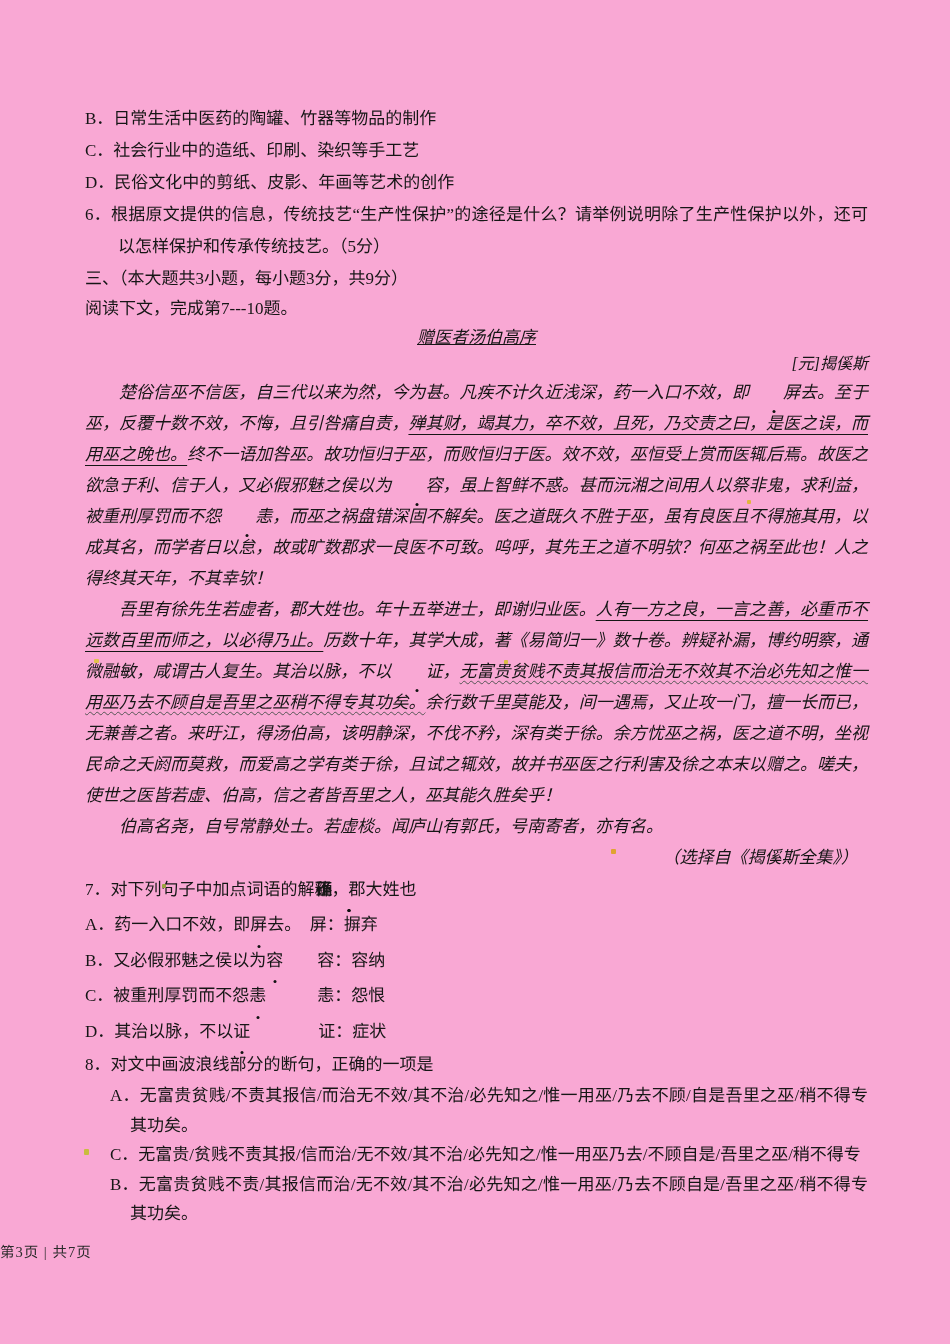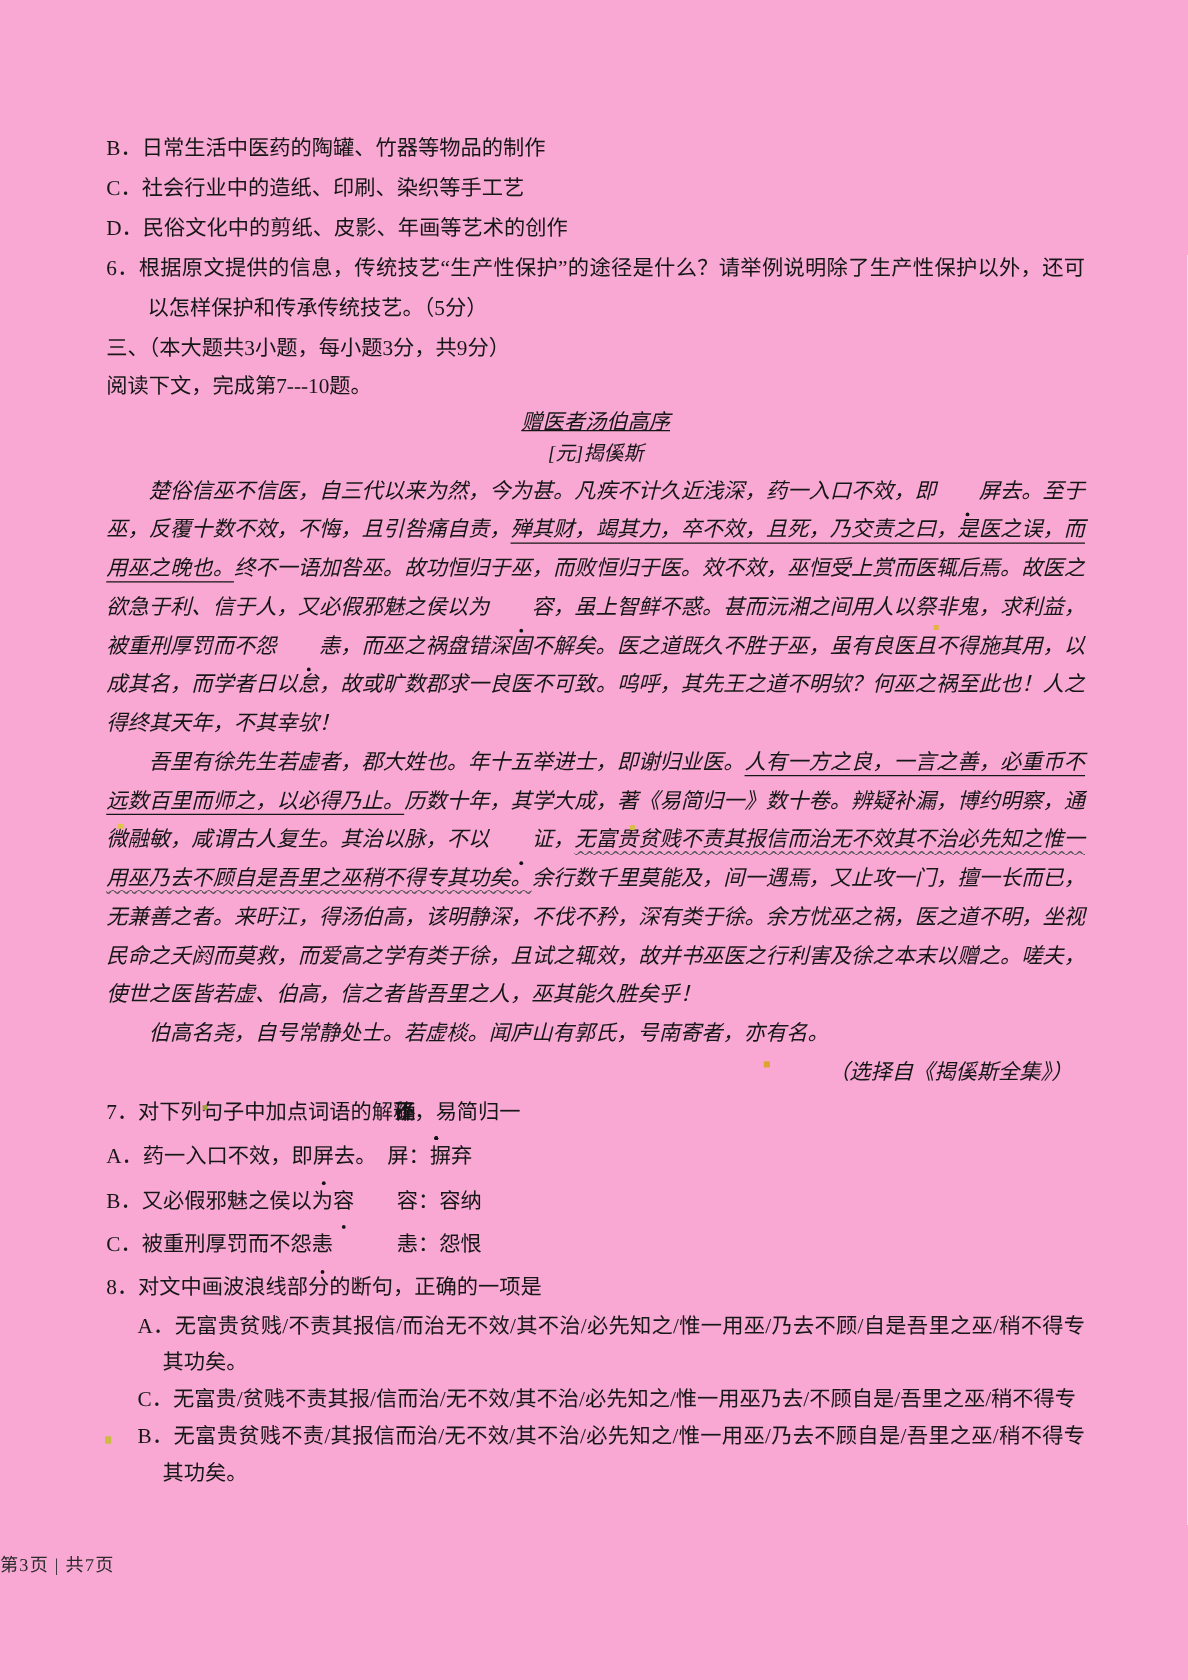--- a/index.html
+++ b/index.html
@@ -16,21 +16,21 @@
     font-size:17px;text-align:justify;
   }
   .content div,.content p{margin:0;}
   .row{line-height:32px;}
   .opt5{margin-left:33px;}
   .q-hang{padding-left:33px;text-indent:-33px;line-height:32px;}
   .section-line{line-height:31px;}
   .intro{margin-left:33px;line-height:30px;}
   .passage{font-style:italic;}
   .passage-title{text-align:center;line-height:27px;font-size:17px;text-indent:0;text-decoration:underline;}
-  .passage-author{text-align:center;line-height:26px;font-size:16px;text-indent:0;}
+  .passage-author{text-align:right;line-height:26px;font-size:16px;text-indent:0;}
   .passage p{line-height:31px;text-indent:2em;}
   .attribution{text-align:right;line-height:31px;padding-right:10px;}
   .q7-stem{padding-left:33px;text-indent:-33px;line-height:34px;margin-top:2px;}
   .q7-opt{margin-left:33px;line-height:35.5px;}
   .q8-stem{padding-left:33px;text-indent:-33px;line-height:32px;margin-top:2px;}
   .q8-opt{padding-left:45px;text-indent:-20px;line-height:29.5px;margin-top:2px;}
   .seg-u{text-decoration:underline;text-decoration-thickness:1px;text-underline-offset:5px;}
   .seg-w{text-decoration:underline;text-decoration-style:wavy;text-decoration-thickness:1px;text-underline-offset:3px;text-decoration-color:#555;}
   .em-dot{position:relative;display:inline-block;}
   .em-dot::after{
@@ -61,24 +61,25 @@
 
     <div class="passage">
       <div class="passage-title">赠医者汤伯高序</div>
       <div class="passage-author">[元]揭傒斯</div>
       <p><span>楚俗信巫不信医，自三代以来为然，今为甚。凡疾不计久近浅深，药一入口不效，即</span><span class="em-dot">屏</span><span>去。至于巫，反覆十数不效，不悔，且引咎痛自责，</span><span class="seg-u">殚其财，竭其力，卒不效，且死，乃交责之曰，是医之误，而用巫之晚也。</span><span>终不一语加咎巫。故功恒归于巫，而败恒归于医。效不效，巫恒受上赏而医辄后焉。故医之欲急于利、信于人，又必假邪魅之侯以为</span><span class="em-dot">容</span><span>，虽上智鲜不惑。甚而沅湘之间用人以祭非鬼，求利益，被重刑厚罚而不怨</span><span class="em-dot">恚</span><span>，而巫之祸盘错深固不解矣。医之道既久不胜于巫，虽有良医且不得施其用，以成其名，而学者日以怠，故或旷数郡求一良医不可致。呜呼，其先王之道不明欤？何巫之祸至此也！人之得终其天年，不其幸欤！</span></p>
       <p><span>吾里有徐先生若虚者，郡大姓也。年十五举进士，即谢归业医。</span><span class="seg-u">人有一方之良，一言之善，必重币不远数百里而师之，以必得乃止。</span><span>历数十年，其学大成，著《易简归一》数十卷。辨疑补漏，博约明察，通微融敏，咸谓古人复生。其治以脉，不以</span><span class="em-dot">证</span><span>，</span><span class="seg-w">无富贵贫贱不责其报信而治无不效其不治必先知之惟一用巫乃去不顾自是吾里之巫稍不得专其功矣。</span><span>余行数千里莫能及，间一遇焉，又止攻一门，擅一长而已，无兼善之者。来旴江，得汤伯高，该明静深，不伐不矜，深有类于徐。余方忧巫之祸，医之道不明，坐视民命之夭阏而莫救，而爱高之学有类于徐，且试之辄效，故并书巫医之行利害及徐之本末以赠之。嗟夫，使世之医皆若虚、伯高，信之者皆吾里之人，巫其能久胜矣乎！</span></p>
       <p><span>伯高名尧，自号常静处士。若虚棪。闻庐山有郭氏，号南寄者，亦有名。</span></p>
       <div class="attribution">（选择自《揭傒斯全集》）</div>
     </div>
 
-    <div class="q7-stem"><span>7．对下列句子中加点词语的解释，</span><span class="em-dot">不</span><span class="em-dot">正</span><span class="em-dot">确</span><span>易简归一</span></div>
+    <div class="q7-stem"><span>7．对下列句子中加点词语的解释，</span><span class="em-dot">不</span><span class="em-dot">正</span><span class="em-dot">确</span><span>郡大姓也</span></div>
     <div class="q7-opt"><span>A．</span><span><span>药一入口不效，即</span><span class="em-dot">屏</span><span>去。　屏：摒弃</span></span></div>
     <div class="q7-opt"><span>B．</span><span><span>又必假邪魅之侯以为</span><span class="em-dot">容</span><span>　　容：容纳</span></span></div>
     <div class="q7-opt"><span>C．</span><span><span>被重刑厚罚而不怨</span><span class="em-dot">恚</span><span>　　　恚：怨恨</span></span></div>
+    <div class="q7-opt"><span>D．</span><span><span>其治以脉，不以</span><span class="em-dot">证</span><span>　　　　证：症状</span></span></div>
 
     <div class="q8-stem">8．对文中画波浪线部分的断句，正确的一项是</div>
     <div class="q8-opt"><span>A．</span><span>无富贵贫贱/不责其报信/而治无不效/其不治/必先知之/惟一用巫/乃去不顾/自是吾里之巫/稍不得专其功矣。</span></div>
     <div class="q8-opt"><span>C．</span><span>无富贵/贫贱不责其报/信而治/无不效/其不治/必先知之/惟一用巫乃去/不顾自是/吾里之巫/稍不得专</span></div>
     <div class="q8-opt"><span>B．</span><span>无富贵贫贱不责/其报信而治/无不效/其不治/必先知之/惟一用巫/乃去不顾自是/吾里之巫/稍不得专其功矣。</span></div>
 
   </div>
 
   <div class="footer">第3页 | 共7页</div>
 <div class="artifact" style="left: 747px; top: 500px; width: 4px; height: 4px; background: rgb(226, 182, 60);"></div>

